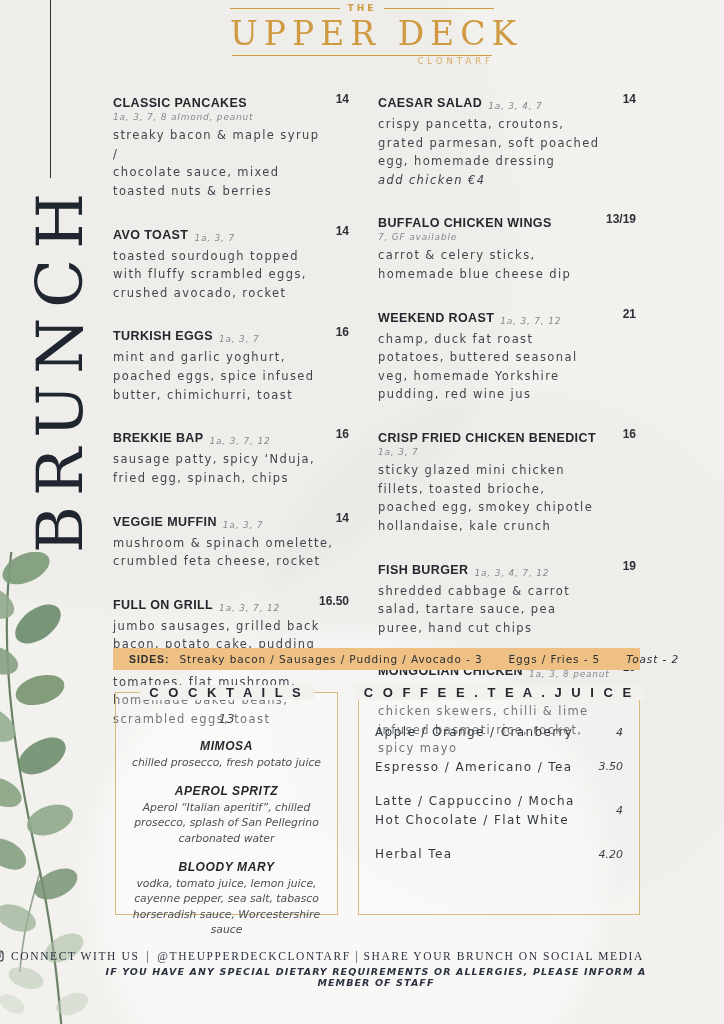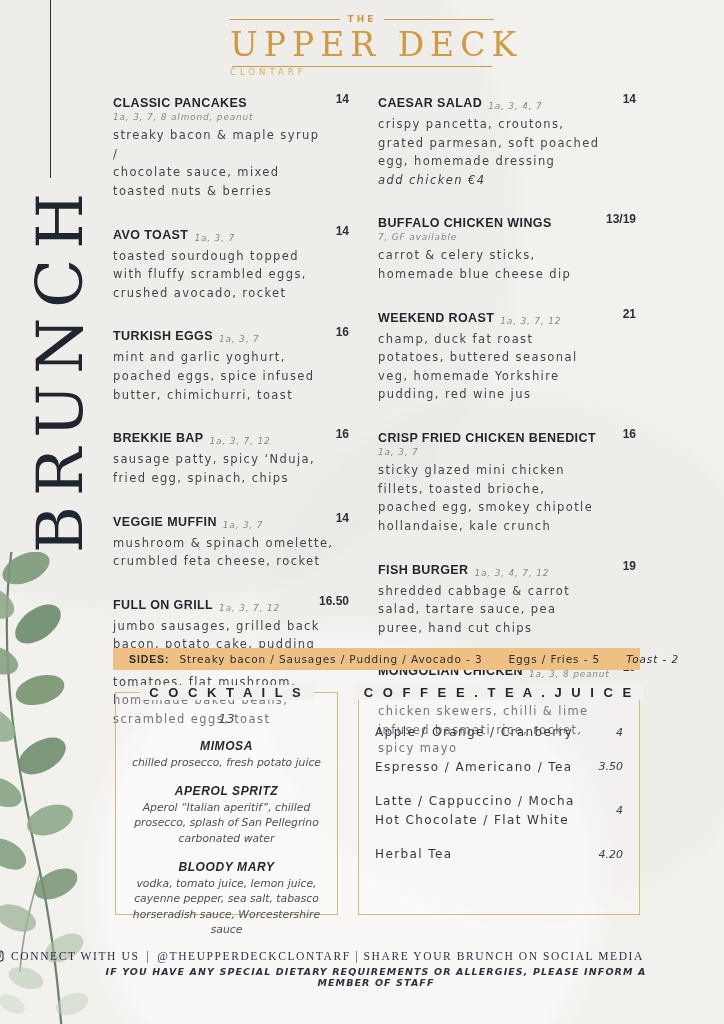--- a/index.html
+++ b/index.html
@@ -18,21 +18,21 @@
   .vrule { position:absolute; left:50px; top:0; width:1px; height:178px; background:#2b2f36; }
   .brunch {
     position:absolute; top:368px; left:60px; white-space:nowrap;
     transform:translate(-50%,-50%) rotate(-90deg);
     font-family:"DejaVu Serif", serif; font-size:64px; letter-spacing:10px;
     color:#20262f;
   }
   .leaves { position:absolute; left:-18px; top:552px; pointer-events:none; }
 
   
-  .header { position:absolute; left:230px; top:14px; width:264px; text-align:left; color:#cf9a41; }
+  .header { position:absolute; left:230px; top:3px; width:264px; text-align:right; color:#cf9a41; }
   .hdr-row1 { display:flex; align-items:center; gap:8px; }
   .hline { flex:1; height:1px; background:#cf9a41; }
   .hdr-the { font-size:9px; letter-spacing:3px; font-weight:600; }
   .hdr-title { font-family:"DejaVu Serif", serif; font-size:33px; letter-spacing:6px; margin:1px 0 2px; white-space:nowrap; }
   .hline-full { height:1px; background:#cf9a41; margin:0 2px; }
   .hdr-sub { font-size:8.5px; letter-spacing:4px; margin-top:0; color:#d8ad63; }
 
   
   .col { position:absolute; top:92px; }
   .col-left  { left:113px; width:236px; }

